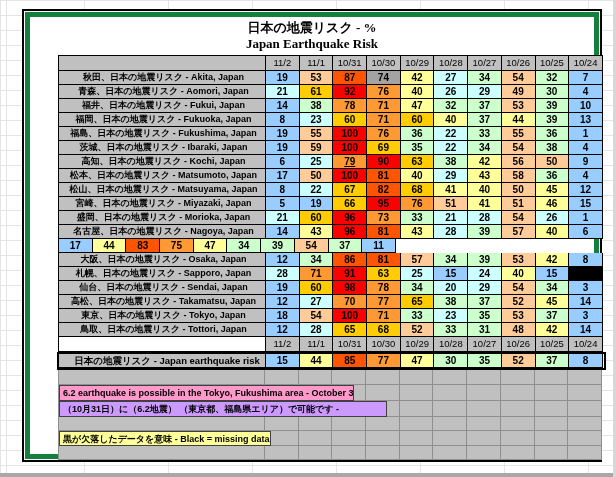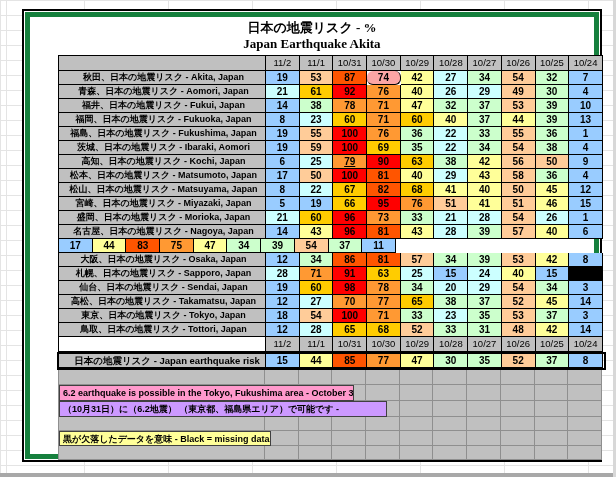--- a/index.html
+++ b/index.html
@@ -53,21 +53,21 @@
 </head>
 <body>
 
 <div class="page">
   <div class="vline"></div>
 
   <div class="frame-outer">
     <div class="frame-inner">
 
       <div class="title title-jp">日本の地震リスク - %</div>
-      <div class="title title-en">Japan Earthquake Akita</div>
+      <div class="title title-en">Japan Earthquake Risk</div>
 
       <div class="sheet">
         <div id="grid">
             <div class="row hrow">
               <div class="lc hc"></div>
               <div class="c hc">11/2</div>
               <div class="c hc">11/1</div>
               <div class="c hc">10/31</div>
               <div class="c hc">10/30</div>
               <div class="c hc">10/29</div>
@@ -75,21 +75,21 @@
               <div class="c hc">10/27</div>
               <div class="c hc">10/26</div>
               <div class="c hc">10/25</div>
               <div class="c hc">10/24</div>
             </div>
             <div class="row">
               <div class="lc">秋田、日本の地震リスク - Akita, Japan</div>
               <div class="c" style="background: rgb(153, 204, 255);">19</div>
               <div class="c" style="background: rgb(255, 204, 153);">53</div>
               <div class="c" style="background: rgb(255, 85, 0);">87</div>
-              <div class="c" style="background: #fca5a5; border-radius: 6px;">74</div>
+              <div class="c" style="background: #a3a3a3;">74</div>
               <div class="c" style="background: rgb(255, 255, 153);">42</div>
               <div class="c" style="background: rgb(204, 255, 255);">27</div>
               <div class="c" style="background: rgb(204, 255, 204);">34</div>
               <div class="c" style="background: rgb(255, 204, 153);">54</div>
               <div class="c" style="background: rgb(204, 255, 204);">32</div>
               <div class="c" style="background: rgb(153, 204, 255);">7</div>
             </div>
             <div class="row">
               <div class="lc">青森、日本の地震リスク - Aomori, Japan</div>
               <div class="c" style="background: rgb(204, 255, 255);">21</div>
@@ -136,21 +136,21 @@
               <div class="c" style="background: rgb(255, 0, 0);">100</div>
               <div class="c" style="background: rgb(255, 153, 51);">76</div>
               <div class="c" style="background: rgb(204, 255, 204);">36</div>
               <div class="c" style="background: rgb(204, 255, 255);">22</div>
               <div class="c" style="background: rgb(204, 255, 204);">33</div>
               <div class="c" style="background: rgb(255, 204, 153);">55</div>
               <div class="c" style="background: rgb(204, 255, 204);">36</div>
               <div class="c" style="background: rgb(153, 204, 255);">1</div>
             </div>
             <div class="row">
-              <div class="lc">茨城、日本の地震リスク - Ibaraki, Aomori</div>
+              <div class="lc">茨城、日本の地震リスク - Ibaraki, Japan</div>
               <div class="c" style="background: rgb(153, 204, 255);">19</div>
               <div class="c" style="background: rgb(255, 204, 153);">59</div>
               <div class="c" style="background: rgb(255, 0, 0);">100</div>
               <div class="c" style="background: rgb(255, 204, 0);">69</div>
               <div class="c" style="background: rgb(204, 255, 204);">35</div>
               <div class="c" style="background: rgb(204, 255, 255);">22</div>
               <div class="c" style="background: rgb(204, 255, 204);">34</div>
               <div class="c" style="background: rgb(255, 204, 153);">54</div>
               <div class="c" style="background: rgb(204, 255, 204);">38</div>
               <div class="c" style="background: rgb(153, 204, 255);">4</div>

